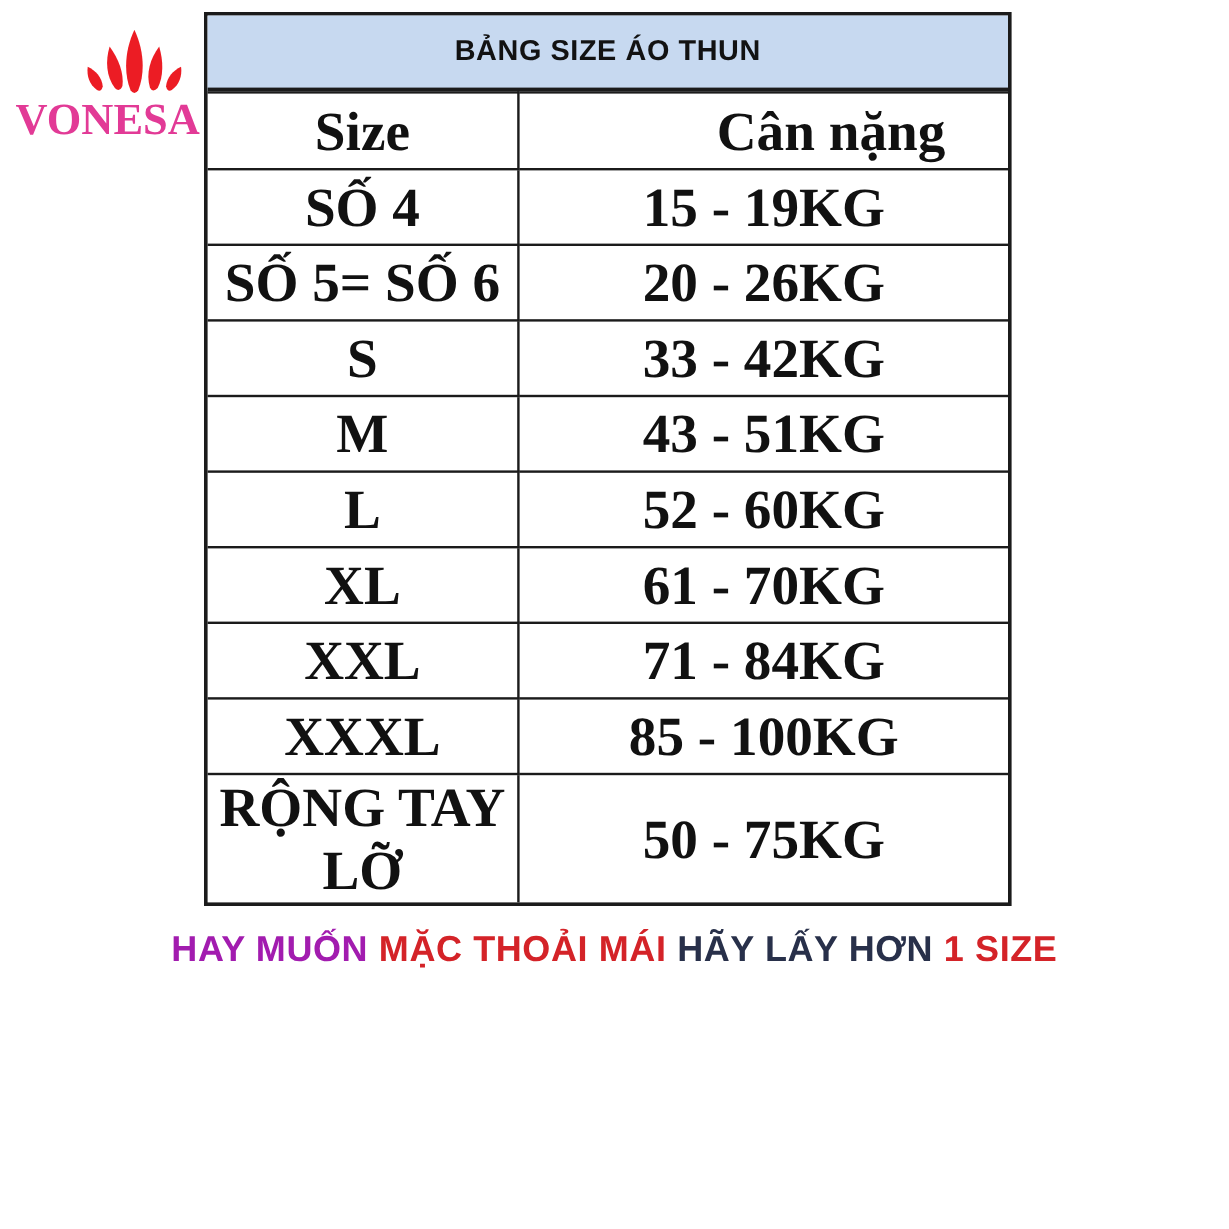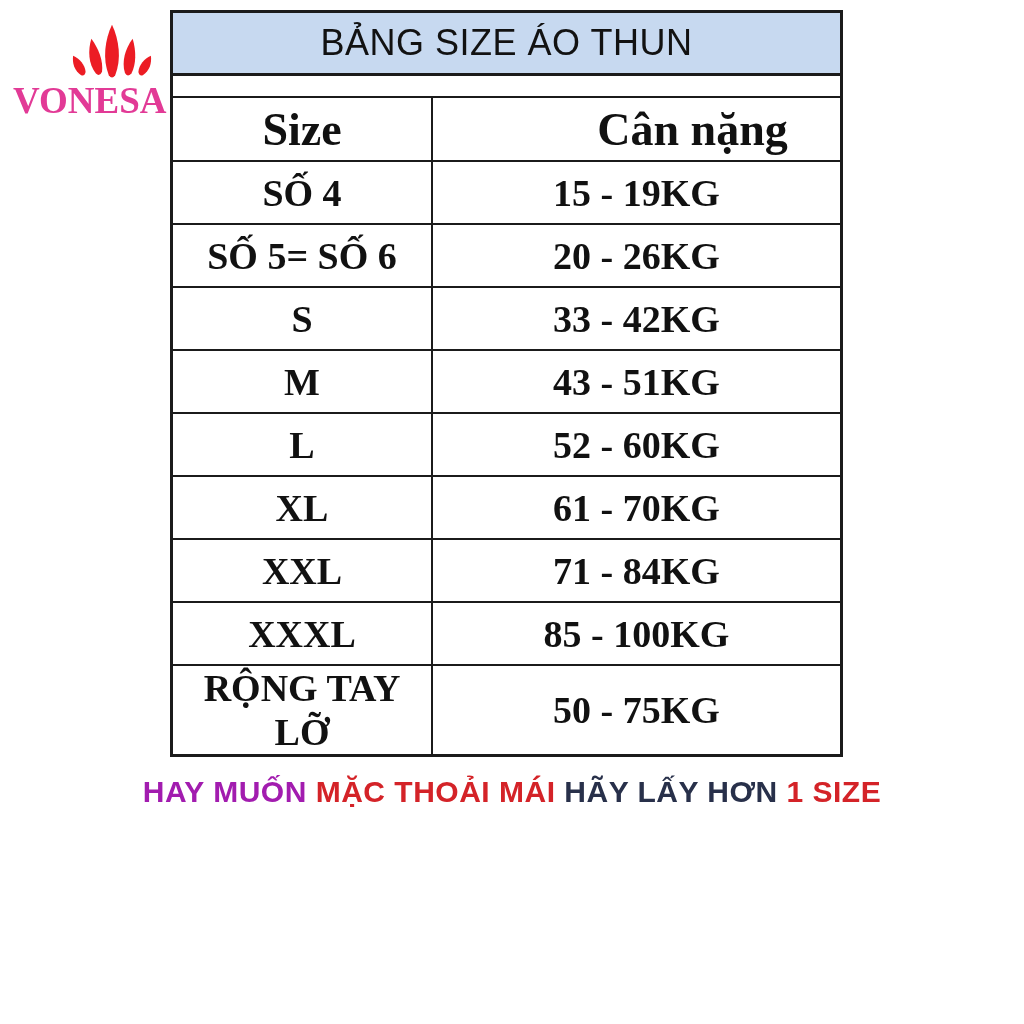--- a/index.html
+++ b/index.html
@@ -18,30 +18,30 @@
   }
 
   
   .size-table{
     position:absolute;left:170px;top:10px;width:673px;
     border:3px solid #1b1b1b;box-sizing:border-box;background:#ffffff;
   }
   .table-title{
     height:60px;background:#c7d9f0;border-bottom:3px solid #1b1b1b;
     display:flex;align-items:center;justify-content:center;
-    font-weight:normal;font-size:36px;color:#121212;letter-spacing:0.5px;
+    font-weight:bold;font-size:24px;color:#121212;letter-spacing:0.5px;
   }
-  table.sizes{border-collapse:collapse;width:100%;table-layout:fixed;margin-top:20px;}
+  table.sizes{border-collapse:collapse;width:100%;table-layout:fixed;}
   table.sizes th,table.sizes td{
     border:2px solid #1b1b1b;text-align:center;vertical-align:middle;
     font-family:"Liberation Serif","DejaVu Serif",serif;font-weight:bold;color:#111111;
     padding:0;overflow:hidden;
   }
   table.sizes th{height:62px;font-size:46px;}
-  table.sizes td{height:61px;font-size:38px;}
+  table.sizes td{height:61px;font-size:46px;}
   .col-size{width:258px;}
   table.sizes th:first-child,table.sizes td:first-child{border-left:none;}
   table.sizes th:last-child,table.sizes td:last-child{border-right:none;}
   table.sizes tr:last-child td{border-bottom:none;}
   .cw-shift{display:inline-block;transform:translateX(56px);}
 
   
   .footer{position:absolute;left:0;top:774px;width:1024px;text-align:center;}
   .f-line{font-weight:bold;line-height:36px;}
   .f1,.f2{font-size:30px;letter-spacing:0.5px;}

